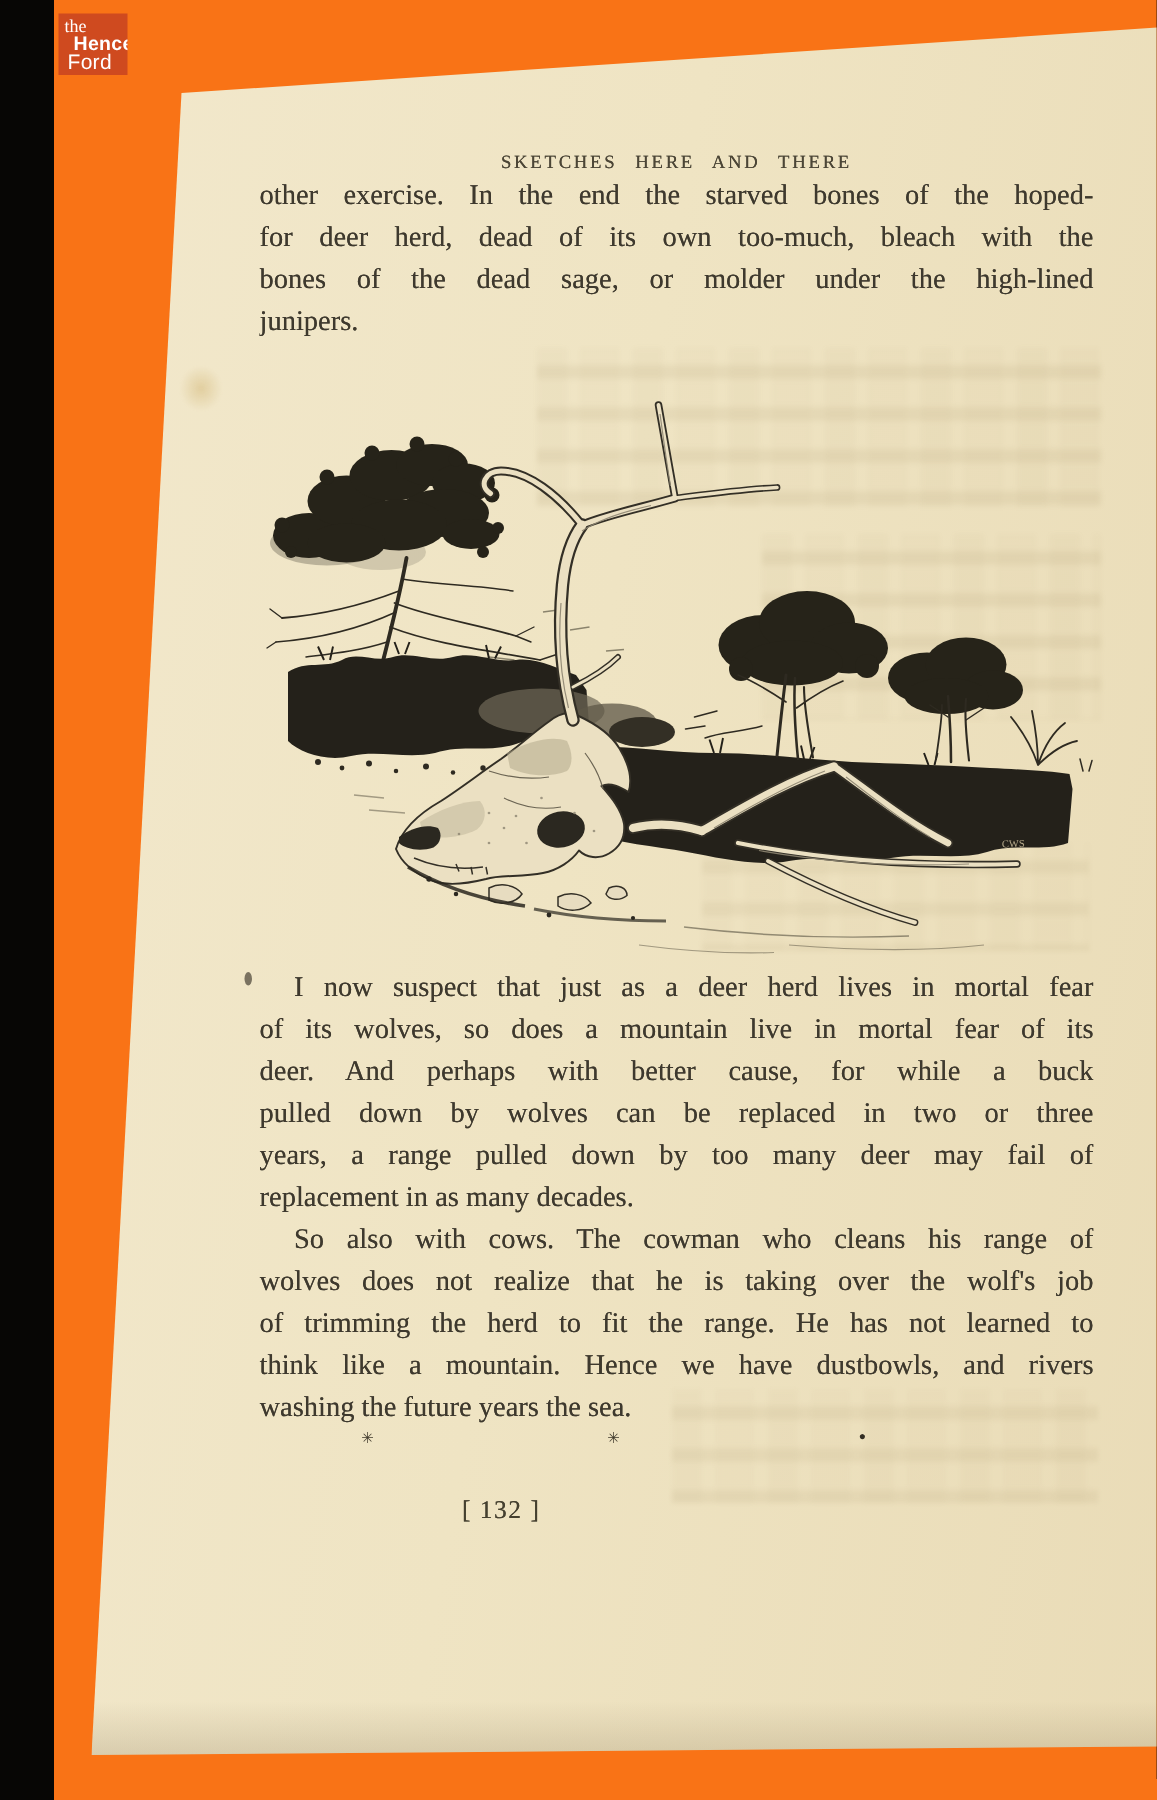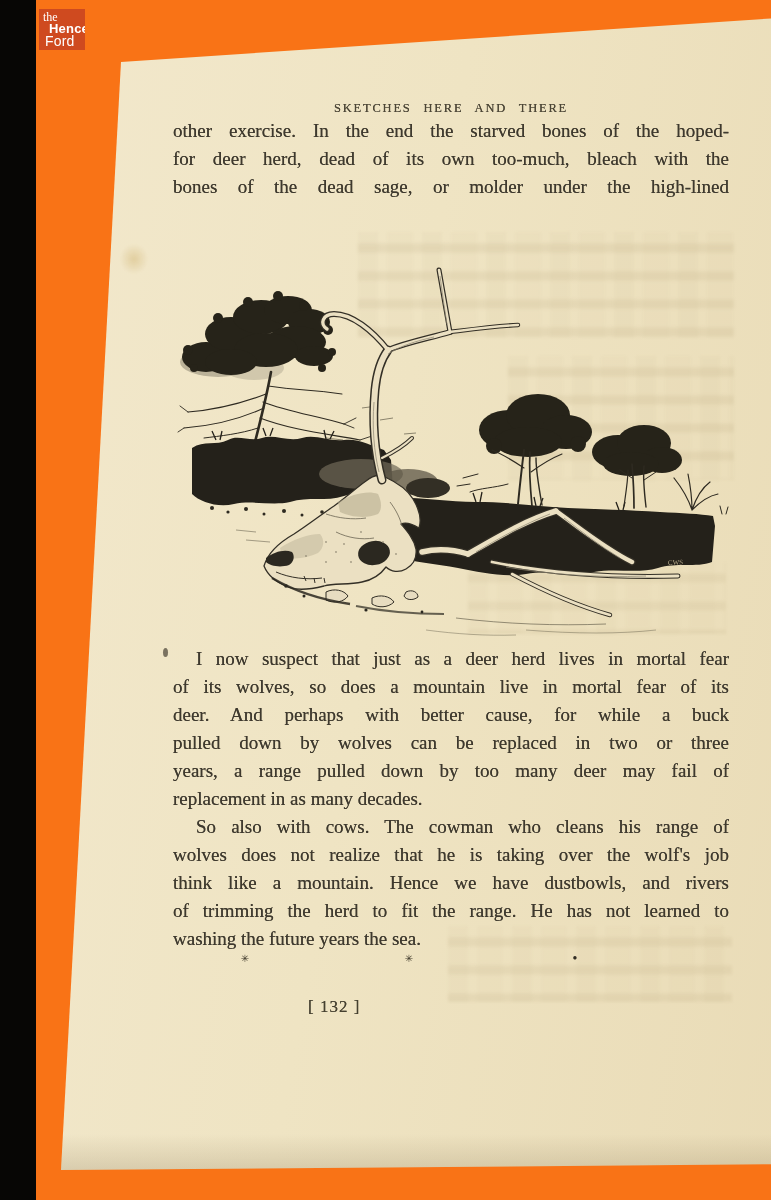--- a/index.html
+++ b/index.html
@@ -71,20 +71,21 @@
     <div class="bleed b4"></div>
     <div class="stain"></div>
     <div class="speck"></div>
 
     <div class="running-header">SKETCHES HERE AND THERE</div>
 
     <div class="para p1">
       <div class="line">other exercise. In the end the starved bones of the hoped-</div>
       <div class="line">for deer herd, dead of its own too-much, bleach with the</div>
       <div class="line">bones of the dead sage, or molder under the high-lined</div>
+      <div class="line last">junipers.</div>
     </div>
 
     <svg class="illustration" viewBox="0 0 560 378">
 
       <g stroke="#55503f" stroke-width="1" opacity=".65" fill="none">
         <path d="M186,146 l15,-2"></path>
           <path d="M204,158 l13,-2"></path>
           <path d="M150,176 l17,2"></path>
           <path d="M228,172 l12,-1"></path>
       </g>
@@ -280,22 +281,22 @@
       <div class="line">of its wolves, so does a mountain live in mortal fear of its</div>
       <div class="line">deer. And perhaps with better cause, for while a buck</div>
       <div class="line">pulled down by wolves can be replaced in two or three</div>
       <div class="line">years, a range pulled down by too many deer may fail of</div>
       <div class="line last">replacement in as many decades.</div>
     </div>
 
     <div class="para p3">
       <div class="line first">So also with cows. The cowman who cleans his range of</div>
       <div class="line">wolves does not realize that he is taking over the wolf's job</div>
+      <div class="line">of trimming the herd to fit the range. He has not learned to</div>
       <div class="line">think like a mountain. Hence we have dustbowls, and rivers</div>
-      <div class="line">of trimming the herd to fit the range. He has not learned to</div>
       <div class="line last">washing the future years the sea.</div>
     </div>
 
     <div class="ornaments">
       <span class="orn o1">✳</span>
       <span class="orn o2">✳</span>
       <span class="orn o3">●</span>
     </div>
 
     <div class="folio">[ 132 ]</div>

